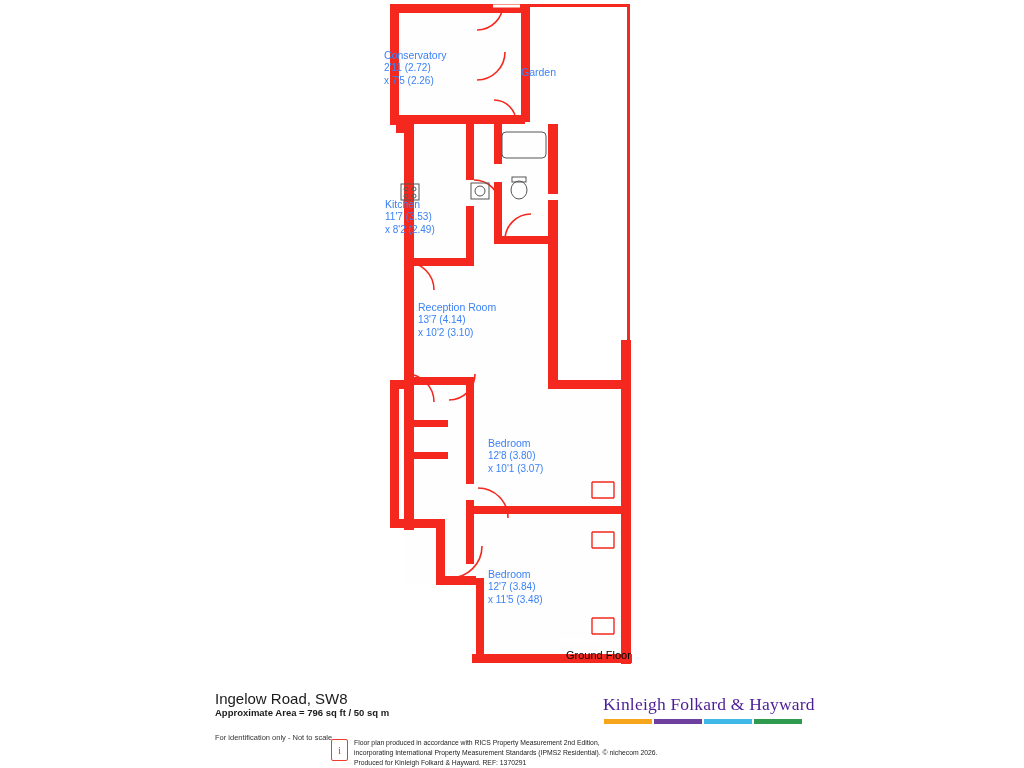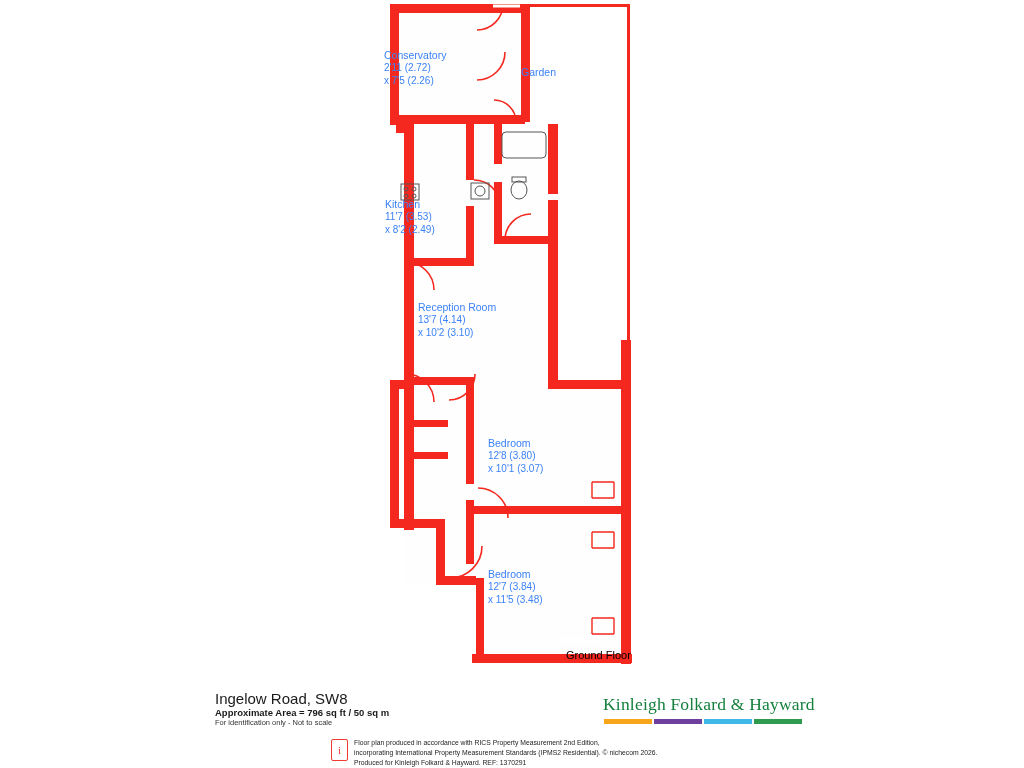--- a/index.html
+++ b/index.html
@@ -43,29 +43,29 @@
   
   .footer-left {
     position: absolute;
     left: 215px;
     top: 690px;
     font-family: "Liberation Sans", sans-serif;
     color: #1a1a1a;
   }
   .footer-left .addr { font-size: 15px; }
   .footer-left .area { font-size: 9.5px; font-weight: bold; }
-  .footer-left .note { font-size: 7.5px; color: #333; margin-top: 0; }
+  .footer-left .note { font-size: 7.5px; color: #333; margin-top: 15px; }
 
   .brand {
     position: absolute;
     left: 603px;
     top: 694px;
     font-family: "Liberation Serif", serif;
     font-size: 17.5px;
-    color: #15803d;
+    color: #4c1d95;
     letter-spacing: 0.2px;
   }
   .brand-bars {
     position: absolute;
     left: 604px;
     top: 719px;
     display: flex;
     gap: 2px;
   }
   .brand-bars span {

